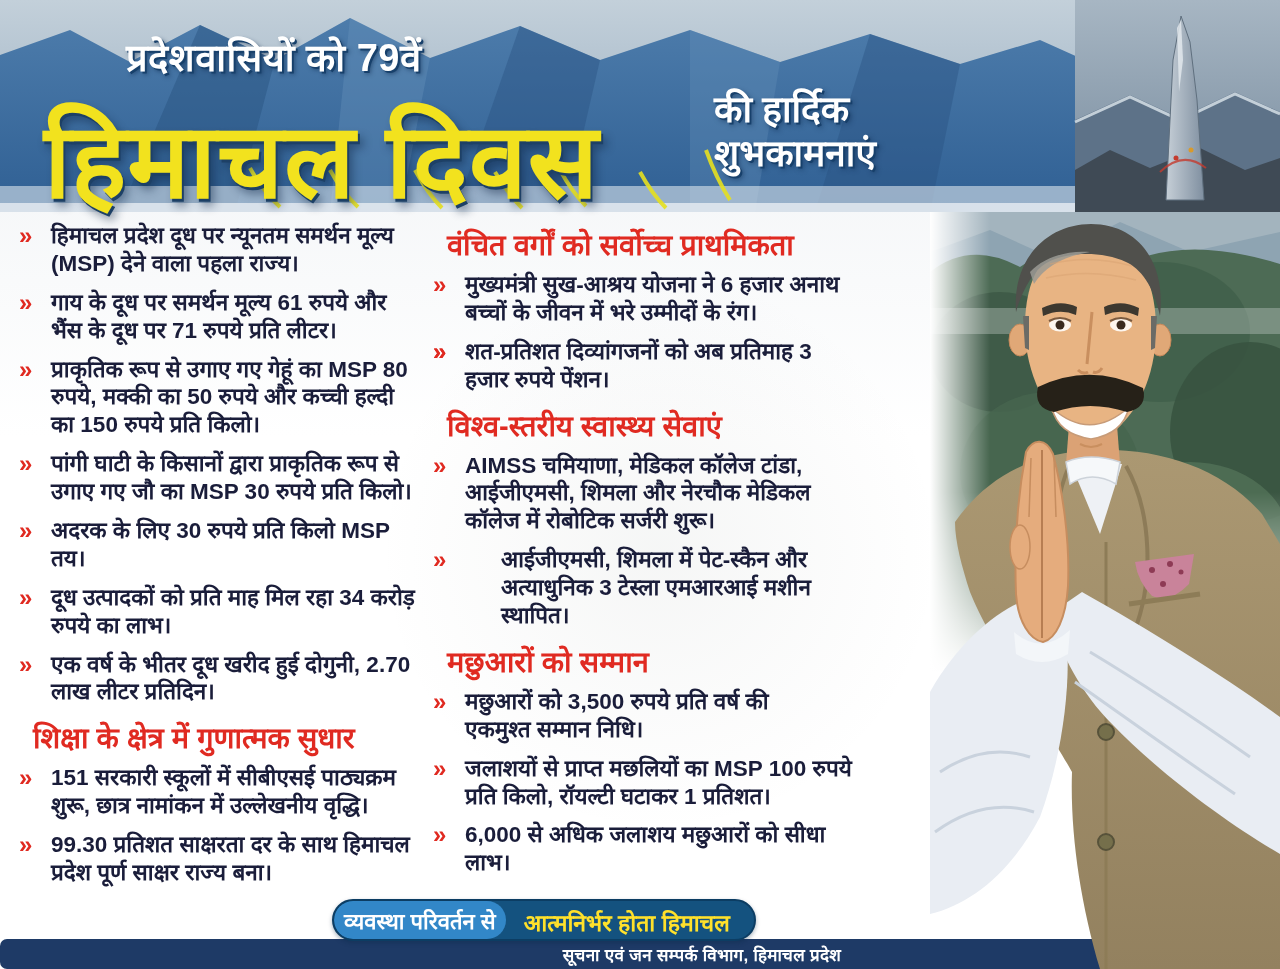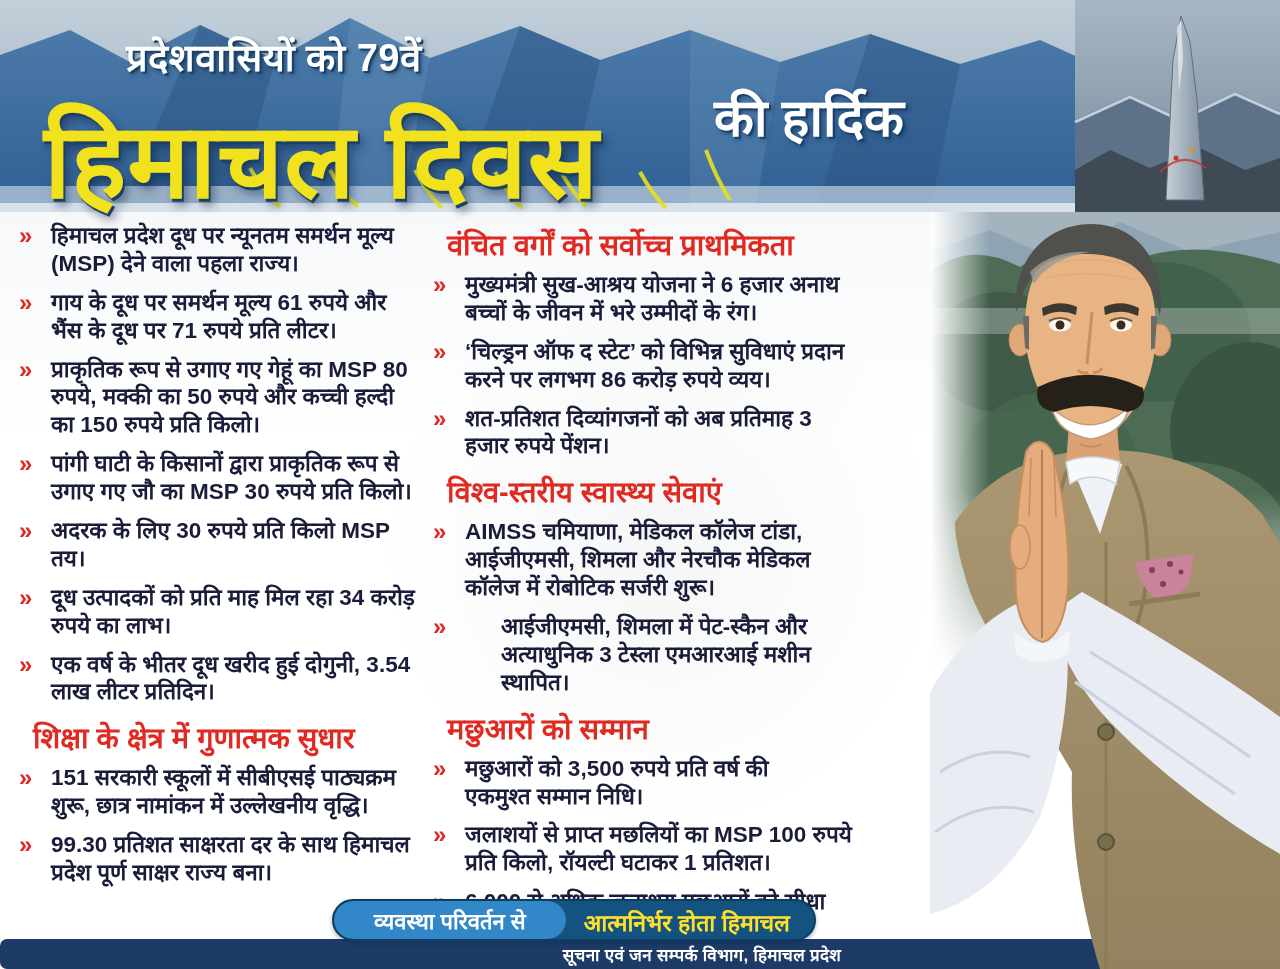--- a/index.html
+++ b/index.html
@@ -16,21 +16,21 @@
     text-shadow:2px 2px 0 #17406b,3px 3px 4px rgba(10,35,70,.5);letter-spacing:.5px;z-index:3;text-align:right;
   }
   .main-title{
     position:absolute;left:44px;top:48px;font-size:104px;font-weight:800;color:#f2e21e;
     line-height:1.25;letter-spacing:1px;z-index:3;white-space:nowrap;
     text-shadow:2px 3px 0 #1d4066,5px 7px 10px rgba(10,30,60,.45);
     margin-top:48px;
   }
   .subtitle{
     position:absolute;left:714px;top:88px;z-index:3;color:#fff;font-weight:800;
-    font-size:52px;line-height:1.18;text-shadow:2px 2px 0 #17406b,3px 3px 5px rgba(10,35,70,.5);
+    font-size:37px;line-height:1.18;text-shadow:2px 2px 0 #17406b,3px 3px 5px rgba(10,35,70,.5);
   }
   
   .content{position:absolute;left:0;top:212px;width:1280px;height:727px;z-index:2;}
   .content::before{
     content:"";position:absolute;left:380px;top:60px;width:560px;height:560px;
     background:radial-gradient(closest-side,rgba(120,130,125,.07),rgba(120,130,125,0));
   }
   .col{position:absolute;top:10px;}
   .col-left{left:18px;width:404px;}
   .col-mid{left:432px;width:430px;}
@@ -50,21 +50,21 @@
   .w340 .t{display:inline-block;max-width:336px;margin-left:36px;}
   
   .scene{position:absolute;left:930px;top:212px;width:350px;height:757px;z-index:5;pointer-events:none;}
   
   .slogan{
     position:absolute;left:332px;top:899px;height:38px;z-index:6;display:flex;align-items:stretch;
     background:#14527f;border:2px solid #0c3d63;border-radius:22px;overflow:hidden;
     box-shadow:0 2px 4px rgba(10,40,70,.35);
   }
   .slogan-left{
-    background:#3287c8;border-radius:20px;padding:0 40px;display:flex;align-items:center;
+    background:#3287c8;border-radius:20px;padding:0 10px;display:flex;align-items:center;
     color:#ffffff;font-size:22px;font-weight:800;white-space:nowrap;
   }
   .slogan-right{
     padding:4px 24px 0 18px;display:flex;align-items:center;color:#ffe12b;
     font-size:23px;font-weight:800;white-space:nowrap;
   }
   
   .footer{
     position:absolute;left:0;top:939px;width:1280px;height:30px;background:#1e3a66;z-index:4;
     display:flex;align-items:center;justify-content:center;border-radius:7px;
@@ -127,52 +127,53 @@
           <path d="M495 172 Q508 194 522 208"></path>
         <path d="M560 170 Q572 192 586 206"></path>
           <path d="M640 172 Q652 194 666 208"></path>
         <path d="M706 150 Q716 178 730 200"></path>
       </g>
     </svg>
     <div class="pretitle">प्रदेशवासियों को 79वें</div>
     <div class="main-title">हिमाचल दिवस</div>
     <div class="subtitle">
       <div>की हार्दिक</div>
+      <div>शुभकामनाएं</div>
     </div>
   </div>
 
   <div class="content">
 
     <div class="col col-left">
       <div class="sec">
         <ul>
           <li><span class="chev">»</span><span class="t">हिमाचल प्रदेश दूध पर न्यूनतम समर्थन मूल्य (MSP) देने वाला पहला राज्य।</span></li>
           <li><span class="chev">»</span><span class="t">गाय के दूध पर समर्थन मूल्य 61 रुपये और भैंस के दूध पर 71 रुपये प्रति लीटर।</span></li>
           <li><span class="chev">»</span><span class="t">प्राकृतिक रूप से उगाए गए गेहूं का MSP 80 रुपये, मक्की का 50 रुपये और कच्ची हल्दी का 150 रुपये प्रति किलो।</span></li>
           <li><span class="chev">»</span><span class="t">पांगी घाटी के किसानों द्वारा प्राकृतिक रूप से उगाए गए जौ का MSP 30 रुपये प्रति किलो।</span></li>
           <li><span class="chev">»</span><span class="t">अदरक के लिए 30 रुपये प्रति किलो MSP तय।</span></li>
           <li><span class="chev">»</span><span class="t">दूध उत्पादकों को प्रति माह मिल रहा 34 करोड़ रुपये का लाभ।</span></li>
-          <li><span class="chev">»</span><span class="t">एक वर्ष के भीतर दूध खरीद हुई दोगुनी, 3.54 लाख लीटर प्रतिदिन।</span></li>
+          <li><span class="chev">»</span><span class="t">एक वर्ष के भीतर दूध खरीद हुई दोगुनी, 2.70 लाख लीटर प्रतिदिन।</span></li>
         </ul>
       </div>
       <div class="sec">
         <h3>शिक्षा के क्षेत्र में गुणात्मक सुधार</h3>
         <ul>
           <li><span class="chev">»</span><span class="t">151 सरकारी स्कूलों में सीबीएसई पाठ्यक्रम शुरू, छात्र नामांकन में उल्लेखनीय वृद्धि।</span></li>
           <li><span class="chev">»</span><span class="t">99.30 प्रतिशत साक्षरता दर के साथ हिमाचल प्रदेश पूर्ण साक्षर राज्य बना।</span></li>
         </ul>
       </div>
     </div>
 
     <div class="col col-mid">
       <div class="sec">
         <h3>वंचित वर्गों को सर्वोच्च प्राथमिकता</h3>
         <ul>
           <li><span class="chev">»</span><span class="t">मुख्यमंत्री सुख-आश्रय योजना ने 6 हजार अनाथ बच्चों के जीवन में भरे उम्मीदों के रंग।</span></li>
-          <li><span class="chev">»</span><span class="t">‘चिल्ड्रन ऑफ द स्टेट’ को विभिन्न सुविधाएं प्रदान करने पर लगभग 86 करोड़ रुपये व्यय।</span></li>
+          <li><span class="chev">»</span></li>
           <li class="w360"><span class="chev">»</span><span class="t">शत-प्रतिशत दिव्यांगजनों को अब प्रतिमाह 3 हजार रुपये पेंशन।</span></li>
         </ul>
       </div>
       <div class="sec">
         <h3>विश्व-स्तरीय स्वास्थ्य सेवाएं</h3>
         <ul>
           <li class="w360"><span class="chev">»</span><span class="t">AIMSS चमियाणा, मेडिकल कॉलेज टांडा, आईजीएमसी, शिमला और नेरचौक मेडिकल कॉलेज में रोबोटिक सर्जरी शुरू।</span></li>
           <li class="w340"><span class="chev">»</span><span class="t">आईजीएमसी, शिमला में पेट-स्कैन और अत्याधुनिक 3 टेस्ला एमआरआई मशीन स्थापित।</span></li>
         </ul>
       </div>

